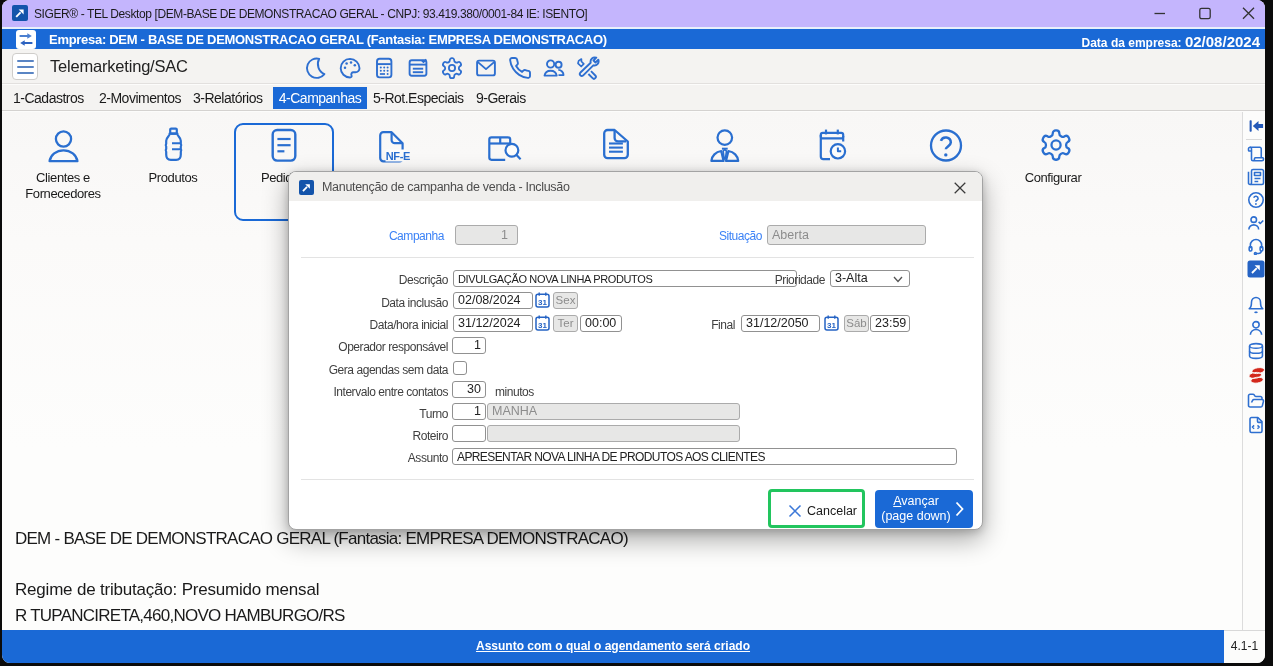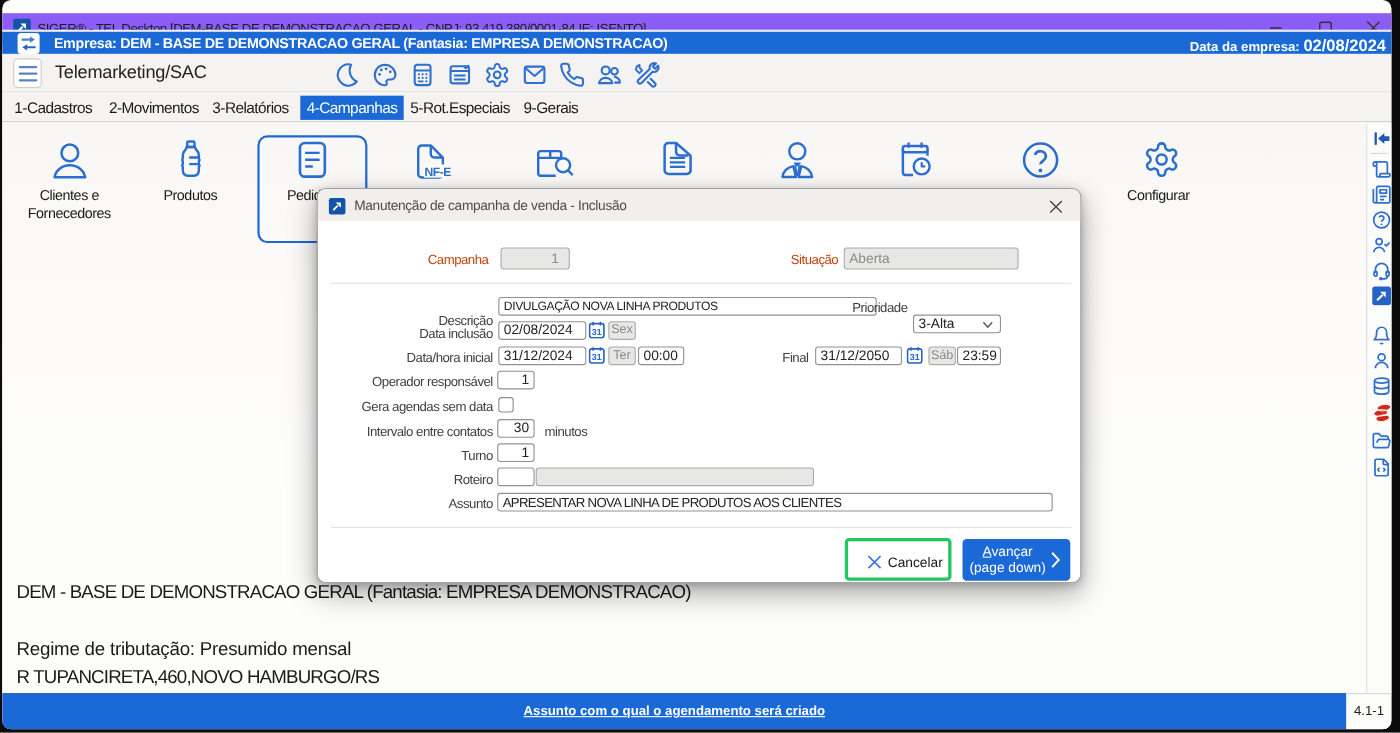--- a/index.html
+++ b/index.html
@@ -3,21 +3,21 @@
 <meta charset="utf-8">
 <style>
   * { margin:0; padding:0; box-sizing:border-box; }
   html,body { width:1273px; height:666px; overflow:hidden; }
   body { background:#0b0b0b; font-family:"Liberation Sans", sans-serif; position:relative; }
   svg { display:block; }
   .abs { position:absolute; }
   .win { position:absolute; left:2px; top:0; width:1263px; height:663px;
     background:#fcfcfb; border-radius:8px; overflow:hidden; }
   
-  .titlebar { position:absolute; left:0; top:12px; width:100%; height:27px; background:#8b5cf6;text-align:right; }
+  .titlebar { position:absolute; left:0; top:0; width:100%; height:27px; background:#c4b5fd;text-align:right; }
   .title-txt { position:absolute; left:32px; top:7px; font-size:12px; letter-spacing:-0.4px; color:#1b1b1b; white-space:nowrap; }
   .appicon { position:absolute; left:10px; top:5px; width:16px; height:16px; background:#1354ab; border-radius:2px; }
   .winbtn { position:absolute; top:0; height:27px; }
   
   .empbar { position:absolute; left:0; top:29px; width:100%; height:20px; background:#1a69d6; }
   .empsep { position:absolute; left:0; top:27px; width:100%; height:2px; background:#e8f0fb; }
   .swapico { position:absolute; left:14px; top:1px; width:20px; height:19px; background:#fff; border-radius:3px; }
   .emp-txt { position:absolute; left:47px; top:3px; font-size:13px; letter-spacing:-0.29px; font-weight:bold; color:#fff; white-space:nowrap; }
   .emp-date { position:absolute; right:5px; top:3.5px; font-size:12px; font-weight:bold; color:#fff; white-space:nowrap; }
   .emp-date b { font-size:15px; }
@@ -43,21 +43,21 @@
   
   .botbar { position:absolute; left:0; top:630px; width:1222px; height:33px; background:#1a69d6; color:#fff; font-weight:bold; font-size:12px; text-align:center; line-height:32px;text-decoration:underline; }
   .botright { position:absolute; left:1222px; top:630px; width:41px; height:33px; background:#fcfcfb; border-top:1px solid #d8d8d8; font-size:12px; color:#222; text-align:center; line-height:30px; }
   
   .modal { position:absolute; left:288px; top:171px; width:695px; height:359px; background:#fff; border:1px solid #a3a3a3; border-radius:8px; box-shadow:0 10px 26px rgba(0,0,0,0.33), 0 2px 8px rgba(0,0,0,0.18); }
   .mtitle { position:absolute; left:0; top:0; width:100%; height:29px; background:#f0efed; border-radius:7px 7px 0 0; }
   .mico { position:absolute; left:10px; top:8px; width:15px; height:15px; background:#1354ab; border-radius:2px; }
   .mtitle-txt { position:absolute; left:33px; top:8px; font-size:12.5px; letter-spacing:-0.31px; color:#4d4d4d; }
   .mclose { position:absolute; right:16px; top:10px; }
   .lbl { position:absolute; font-size:12px; letter-spacing:-0.45px; color:#3f3f3f; text-align:right; white-space:nowrap; }
-  .lblg { color:#c2410c; }
+  .lblg { color:#3b82f6; }
   .inp { position:absolute; height:17px; border:1px solid #919191; border-radius:3px; background:#fff; font-size:12.5px; color:#222; line-height:15px; padding:0 4px; white-space:nowrap; overflow:hidden; }
   .dis { background:#e7e7e6; border:1px solid #ababab; color:#8c8c8c; }
   .num { text-align:right; }
   .msep { position:absolute; left:12px; width:673px; height:1px; background:#e3e3e3; }
   .chk { position:absolute; left:164px; top:189px; width:14px; height:14px; border:1px solid #8f8f8f; border-radius:3px; background:#fff; }
   .btn-cancel { position:absolute; left:479px; top:317px; width:97px; height:39px; background:#fff; border:3px solid #22c55e; border-radius:4px; }
   .btn-adv { position:absolute; left:586px; top:318px; width:98px; height:38px; background:#1a69d6; border-radius:4px; color:#fff; font-size:12.5px; }
 </style>
 </head>
 <body>
@@ -331,24 +331,24 @@
         <svg width="12" height="12" viewBox="0 0 12 12">
           <path d="M0.7 0.7 L11.3 11.3 M11.3 0.7 L0.7 11.3" stroke="#3a3a3a" stroke-width="1.25" fill="none"></path>
         </svg>
       </div>
   </div>
   <div class="lbl lblg" style="right:538px; top:57px;">Campanha</div>
   <div class="inp dis num" style="left:166px; top:53px; width:63px; height:20px; line-height:18px; padding-right:9px;">1</div>
   <div class="lbl lblg" style="right:220px; top:57px;">Situação</div>
   <div class="inp dis" style="left:478px; top:53px; width:159px; height:20px; line-height:18px;">Aberta</div>
   <div class="msep" style="top:85px;"></div>
-  <div class="lbl" style="right:534px; top:112px;padding-left:48px;">Descrição</div>
+  <div class="lbl" style="right:534px; top:101px;padding-left:48px;">Descrição</div>
   <div class="inp" style="left:164px; top:98px; width:344px; font-size:11px; letter-spacing:-0.35px; line-height:16px;">DIVULGAÇÃO NOVA LINHA PRODUTOS</div>
   <div class="lbl" style="right:157px; top:101px;">Prioridade</div>
-  <div class="inp" style="left:541px; top:114px; width:80px;">3-Alta<svg style="position:absolute;right:6px;top:5px" width="10" height="7" viewBox="0 0 10 7">
+  <div class="inp" style="left:541px; top:98px; width:80px;">3-Alta<svg style="position:absolute;right:6px;top:5px" width="10" height="7" viewBox="0 0 10 7">
         <path d="M1 1 L5 5.5 L9 1" stroke="#555" stroke-width="1.3" fill="none"></path>
       </svg></div>
   <div class="lbl" style="right:534px; top:123.5px;">Data inclusão</div>
   <div class="inp" style="left:164px; top:120px; width:80px;">02/08/2024</div>
   <svg class="abs" style="left:246px;top:120px" width="15" height="16" viewBox="0 0 15 16">
       <rect x="1" y="2.2" width="13" height="12.8" rx="2" fill="none" stroke="#2563c4" stroke-width="1.5"></rect>
       <line x1="4.2" y1="0.6" x2="4.2" y2="3.8" stroke="#2563c4" stroke-width="1.4"></line>
       <line x1="10.8" y1="0.6" x2="10.8" y2="3.8" stroke="#2563c4" stroke-width="1.4"></line>
       <text x="7.5" y="12.6" font-size="8" font-weight="bold" fill="#2563c4" text-anchor="middle" font-family="Liberation Sans, sans-serif">31</text>
     </svg>
@@ -375,20 +375,21 @@
   <div class="inp" style="left:581px; top:142.5px; width:40px;">23:59</div>
   <div class="lbl" style="right:534px; top:168px;">Operador responsável</div>
   <div class="inp num" style="left:163px; top:165px; width:34px;">1</div>
   <div class="lbl" style="right:534px; top:190.5px;">Gera agendas sem data</div>
   <div class="chk"></div>
   <div class="lbl" style="right:534px; top:212.5px;margin-left:42px;">Intervalo entre contatos</div>
   <div class="inp num" style="left:163px; top:209px; width:34px;">30</div>
   <div class="lbl" style="left:206px; top:212.5px; text-align:left;">minutos</div>
   <div class="lbl" style="right:534px; top:235px;">Turno</div>
   <div class="inp num" style="left:163px; top:231px; width:34px;">1</div>
+  <div class="inp dis" style="left:198px; top:231px; width:253px;">MANHA</div>
   <div class="lbl" style="right:534px; top:256.5px;">Roteiro</div>
   <div class="inp" style="left:163px; top:252.5px; width:34px;"></div>
   <div class="inp dis" style="left:198px; top:252.5px; width:253px;"></div>
   <div class="lbl" style="right:534px; top:278.5px;">Assunto</div>
   <div class="inp" style="left:163px; top:275.5px; width:505px; font-size:12px; letter-spacing:-0.6px; line-height:16px;">APRESENTAR NOVA LINHA DE PRODUTOS AOS CLIENTES</div>
   <div class="msep" style="top:307px;"></div>
   <div class="btn-cancel">
       <svg style="position:absolute;left:17px;top:12px" width="14" height="14" viewBox="0 0 14 14">
         <path d="M1.5 1.5 L12.5 12.5 M12.5 1.5 L1.5 12.5" stroke="#3c78d8" stroke-width="1.5" fill="none"></path>
       </svg>

